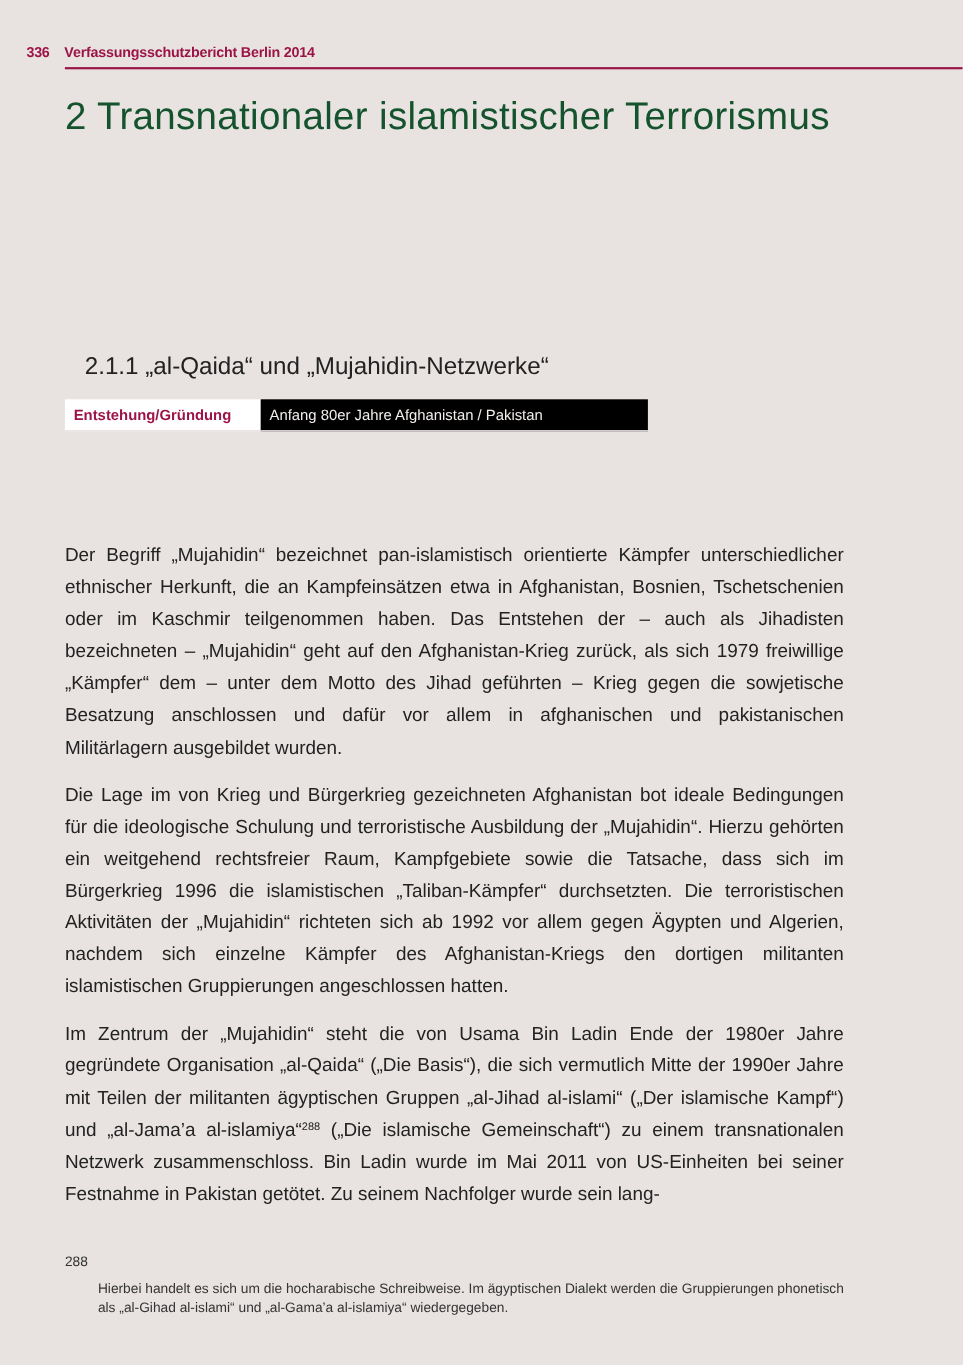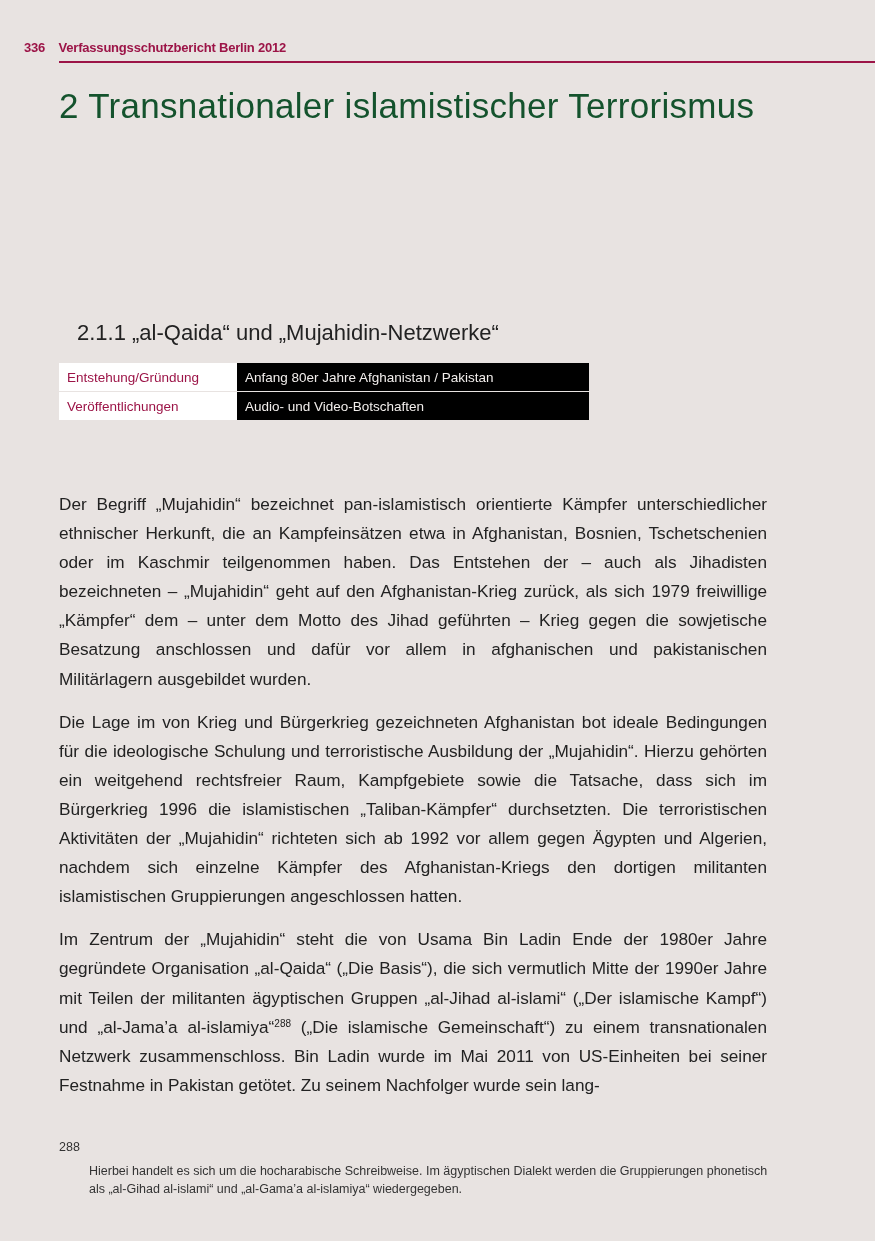--- a/index.html
+++ b/index.html
@@ -32,21 +32,21 @@
   }
   .facts {
     position: absolute; top: 363px; left: 59px;
     width: 530px; border-collapse: collapse;
   }
   .facts td {
     height: 28px; padding: 0 8px; font-size: 13.5px;
     border-bottom: 1px solid #e8e3e1;
   }
   .facts td.label {
-    background: #ffffff; color: #9c1447; font-weight: normal;
+    background: #ffffff; color: #9c1447; font-weight: bold;
     width: 162px;
   }
   .facts td.value {
     background: #000000; color: #f2eeec;
   }
   .body-text {
     position: absolute; left: 59px; width: 708px; top: 490px;
     font-size: 17.2px; line-height: 29.1px; color: #222;
     text-align: justify; hyphens: manual;
   }
@@ -58,37 +58,33 @@
     display: flex;
   }
   .footnote .fn-num { width: 30px; flex: none; }
   .footnote .fn-text { flex: 1; margin-top: 24px; }
 </style>
 </head>
 <body>
 
 <div class="running-head">
   <span class="pnum">336</span>
-  <span>Verfassungsschutzbericht Berlin 2012</span>
+  <span>Verfassungsschutzbericht Berlin 2014</span>
 </div>
 <div class="head-rule"></div>
 
 <h1 class="chapter-title">2 Transnationaler islamistischer Terrorismus</h1>
 
 <h2 class="section-title">2.1.1 „al-Qaida“ und „Mujahidin-Netzwerke“</h2>
 
 <table class="facts">
   <tbody>
       <tr>
     <td class="label">Entstehung/Gründung</td>
     <td class="value">Anfang 80er Jahre Afghanistan / Pakistan</td>
-  </tr>
-  <tr>
-    <td class="label">Veröffentlichungen</td>
-    <td class="value">Audio- und Video-Botschaften</td>
   </tr>
 </tbody>
   </table>
 
 <div class="body-text">
   <p>Der Begriff „Mujahidin“ bezeichnet pan-islamistisch orientierte Kämpfer unterschiedlicher ethnischer Herkunft, die an Kampfeinsätzen etwa in Afghanistan, Bosnien, Tschetschenien oder im Kaschmir teilgenommen haben. Das Entstehen der – auch als Jihadisten bezeichneten – „Mujahidin“ geht auf den Afghanistan-Krieg zurück, als sich 1979 freiwillige „Kämpfer“ dem – unter dem Motto des Jihad geführten – Krieg gegen die sowjetische Besatzung anschlossen und dafür vor allem in afghanischen und pakistanischen Militärlagern ausgebildet wurden.</p>
   <p>Die Lage im von Krieg und Bürgerkrieg gezeichneten Afghanistan bot ideale Bedingungen für die ideologische Schulung und terroristische Ausbildung der „Mujahidin“. Hierzu gehörten ein weitgehend rechtsfreier Raum, Kampfgebiete sowie die Tatsache, dass sich im Bürgerkrieg 1996 die islamistischen „Taliban-Kämpfer“ durchsetzten. Die terroristischen Aktivitäten der „Mujahidin“ richteten sich ab 1992 vor allem gegen Ägypten und Algerien, nachdem sich einzelne Kämpfer des Afghanistan-Kriegs den dortigen militanten islamistischen Gruppierungen angeschlossen hatten.</p>
   <p><span>Im Zentrum der „Mujahidin“ steht die von Usama Bin Ladin Ende der 1980er Jahre gegründete Organisation „al-Qaida“ („Die Basis“), die sich vermutlich Mitte der 1990er Jahre mit Teilen der militanten ägyptischen Gruppen „al-Jihad al-islami“ („Der islamische Kampf“) und „al-Jama’a al-islamiya“</span><sup>288</sup><span> („Die islamische Gemeinschaft“) zu einem transnationalen Netzwerk zusammenschloss. Bin Ladin wurde im Mai 2011 von US-Einheiten bei seiner Festnahme in Pakistan getötet. Zu seinem Nachfolger wurde sein lang-</span></p>
 </div>
 

